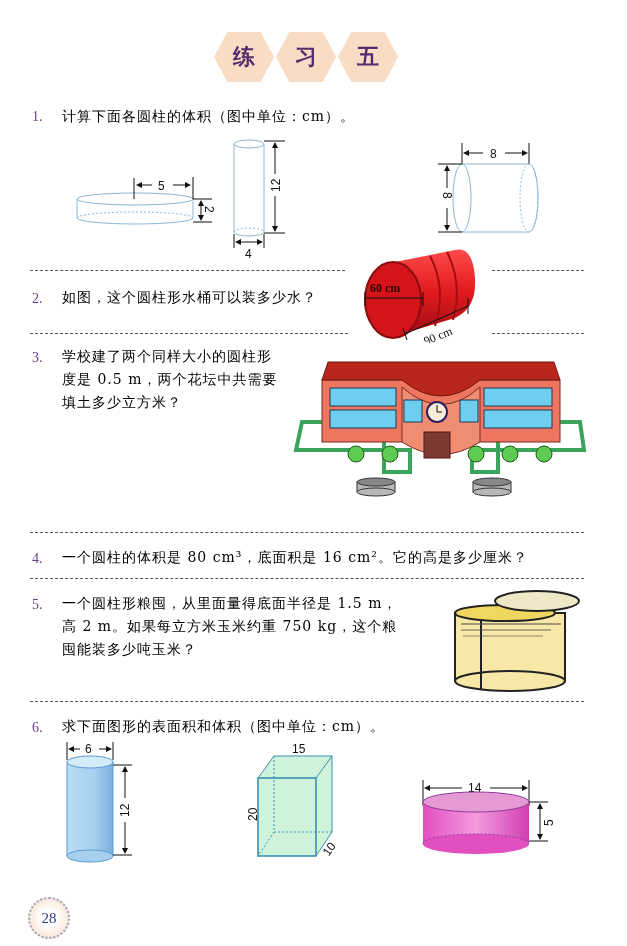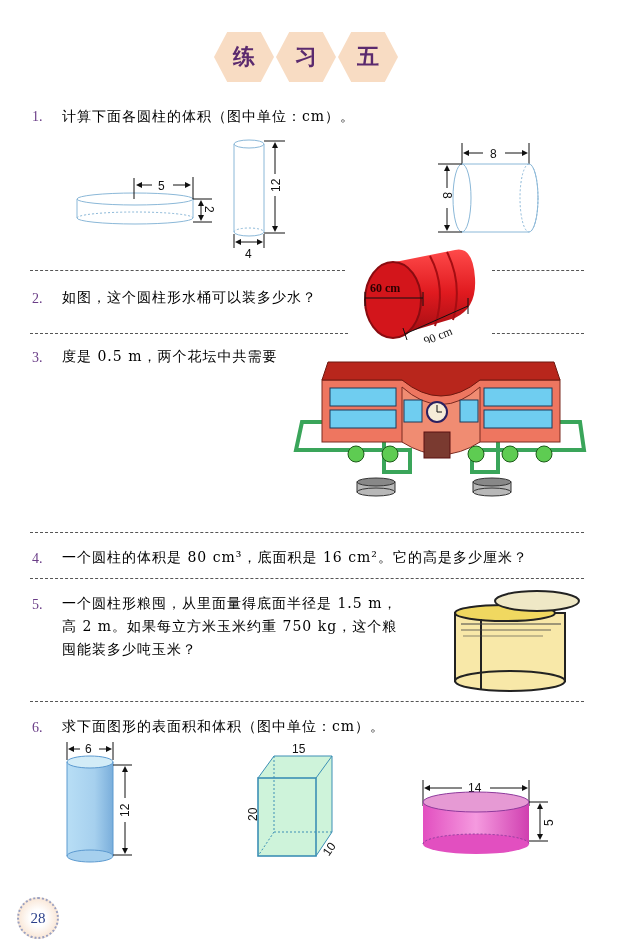--- a/index.html
+++ b/index.html
@@ -8,21 +8,21 @@
   .abs { position:absolute; }
   .title-wrap { left:214px; top:32px; width:190px; height:50px; }
   .hex { position:absolute; top:0; width:60px; height:50px; background:#f8dcc3;
          clip-path:polygon(22% 0,78% 0,100% 50%,78% 100%,22% 100%,0 50%);
          display:flex; align-items:center; justify-content:center;
          font-size:22px; color:#5b2a6e; font-weight:bold; }
   .num { font-family:"Liberation Serif",serif; color:#6a3d87; font-size:14px; }
   .qtext { font-size:14px; line-height:23px; color:#000000; letter-spacing:1px; }
   .dash { border-top:1px dashed #555; height:0; }
   .dim { font-family:"Liberation Sans","DejaVu Sans",sans-serif; font-size:12px; fill:#111; }
-  .page-badge { left:17px; top:897px; width:38px; height:38px; border-radius:50%;
+  .page-badge { left:28px; top:897px; width:38px; height:38px; border-radius:50%;
                 background:radial-gradient(circle,#fff 30%,#f6d9c0 100%);
                 border:2px dotted #9aa0c0; display:flex; align-items:center; justify-content:center;
                 font-family:"Liberation Serif",serif; font-size:15px; color:#2a3f8a; }
 </style>
 </head>
 <body>
 
 <div class="abs title-wrap">
   <div class="hex" style="left:0">练</div>
   <div class="hex" style="left:62px">习</div>
@@ -125,21 +125,23 @@
   <line x1="113" y1="50" x2="113" y2="66" stroke="#111"></line>
   <line x1="48" y1="80" x2="52" y2="92" stroke="#111"></line>
   <text x="68" y="93" font-family="Liberation Serif,serif" font-size="12" fill="#111" transform="rotate(-22 80 88)">90 cm</text>
 </svg>
 
 <div class="abs dash" style="left:30px;top:333px;width:318px"></div>
 <div class="abs dash" style="left:492px;top:333px;width:92px"></div>
 
 <span class="abs num" style="left:32px;top:350px">3.</span>
 <div class="abs qtext" style="left:62px;top:345px;width:240px">
+  <div>学校建了两个同样大小的圆柱形</div>
   <div>度是 0.5 m，两个花坛中共需要</div>
+  <div>填土多少立方米？</div>
 </div>
 
 <svg class="abs" style="left:292px;top:352px" width="298" height="160">
   <polygon points="10,70 92,70 92,120 118,120 118,98 4,98" fill="#fff" stroke="#3aa55a" stroke-width="4"></polygon>
   <polygon points="288,70 206,70 206,120 180,120 180,98 292,98" fill="#fff" stroke="#3aa55a" stroke-width="4"></polygon>
   <rect x="30" y="28" width="238" height="62" fill="#ee7660" stroke="#7a2a20"></rect>
   <path d="M30 28 L110 28 Q149 60 188 28 L268 28 L262 10 L36 10 Z" fill="#b8261c" stroke="#6e1810"></path>
   <path d="M110 35 Q149 70 188 35 L188 90 Q149 115 110 90 Z" fill="#f08c72" stroke="#7a2a20"></path>
   <g fill="#6fcdf0" stroke="#1c3b5a">
     <rect x="38" y="36" width="66" height="18"></rect>

